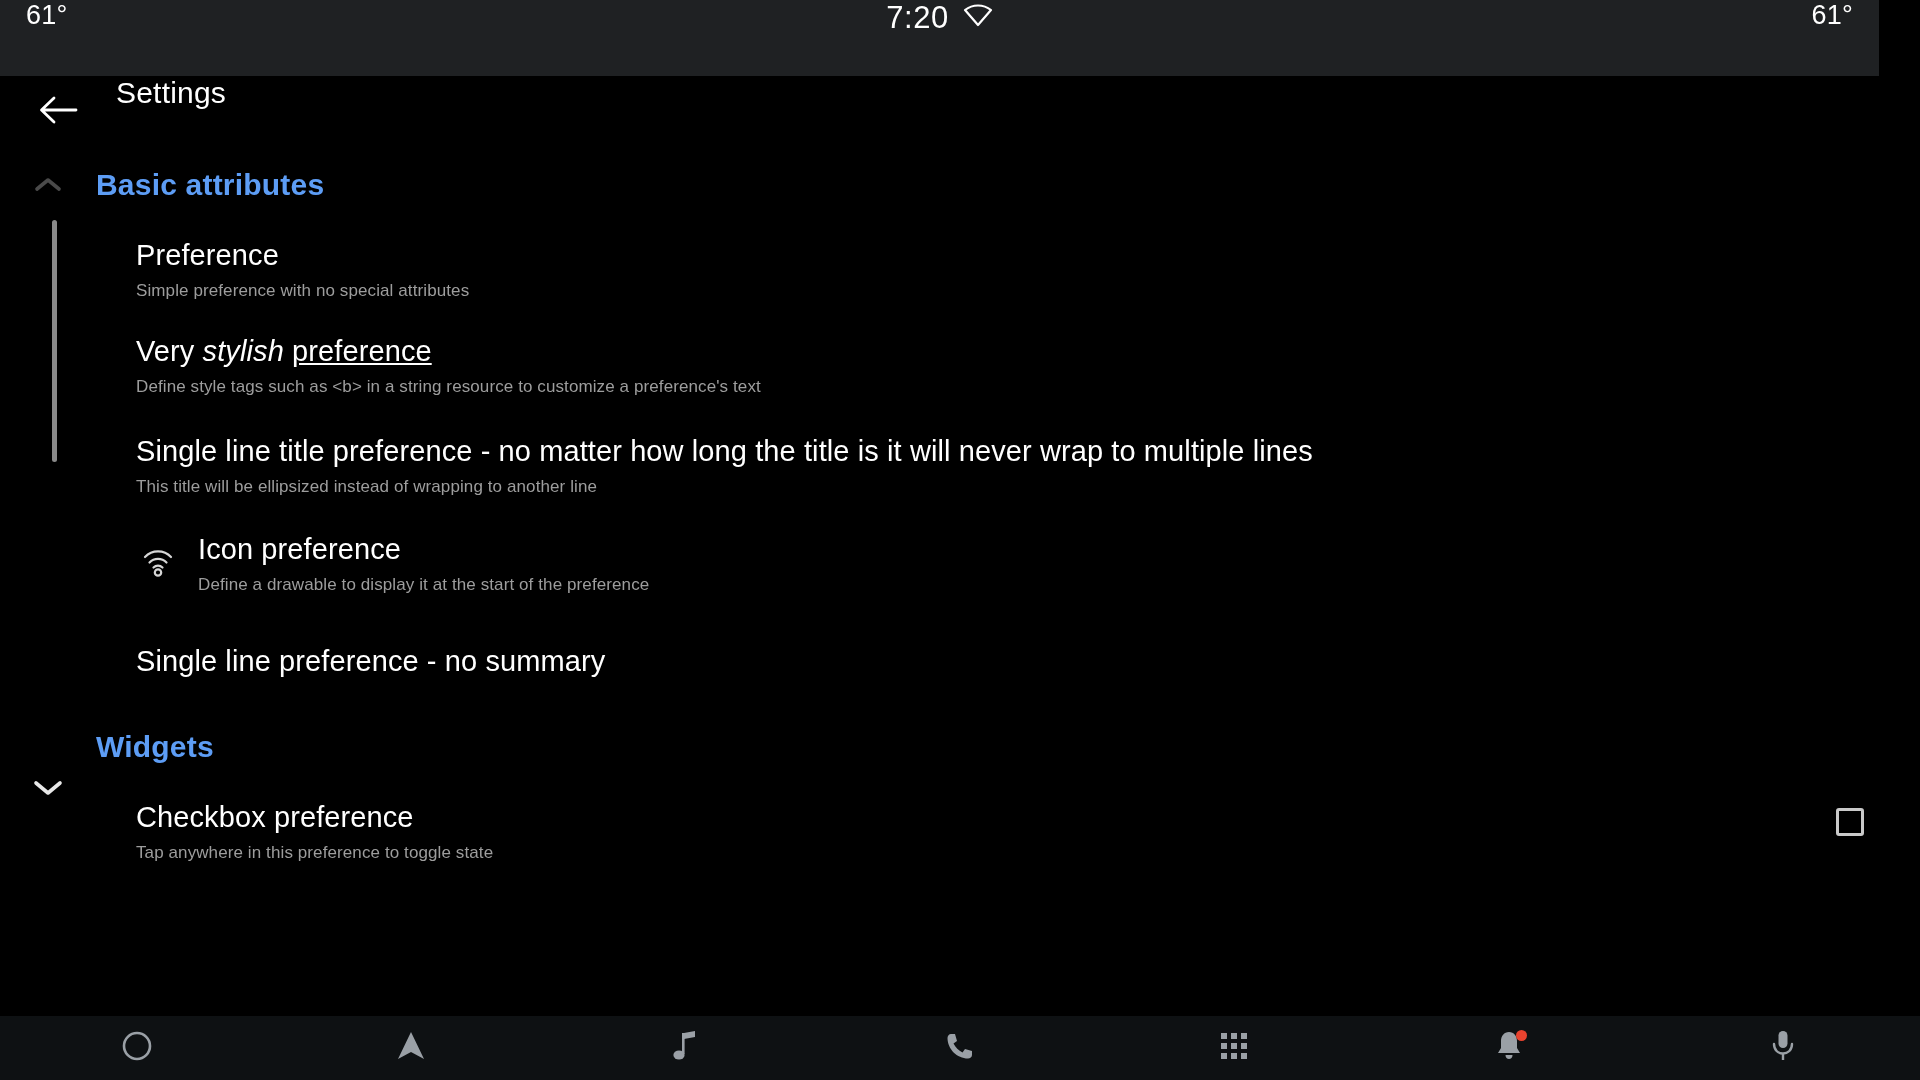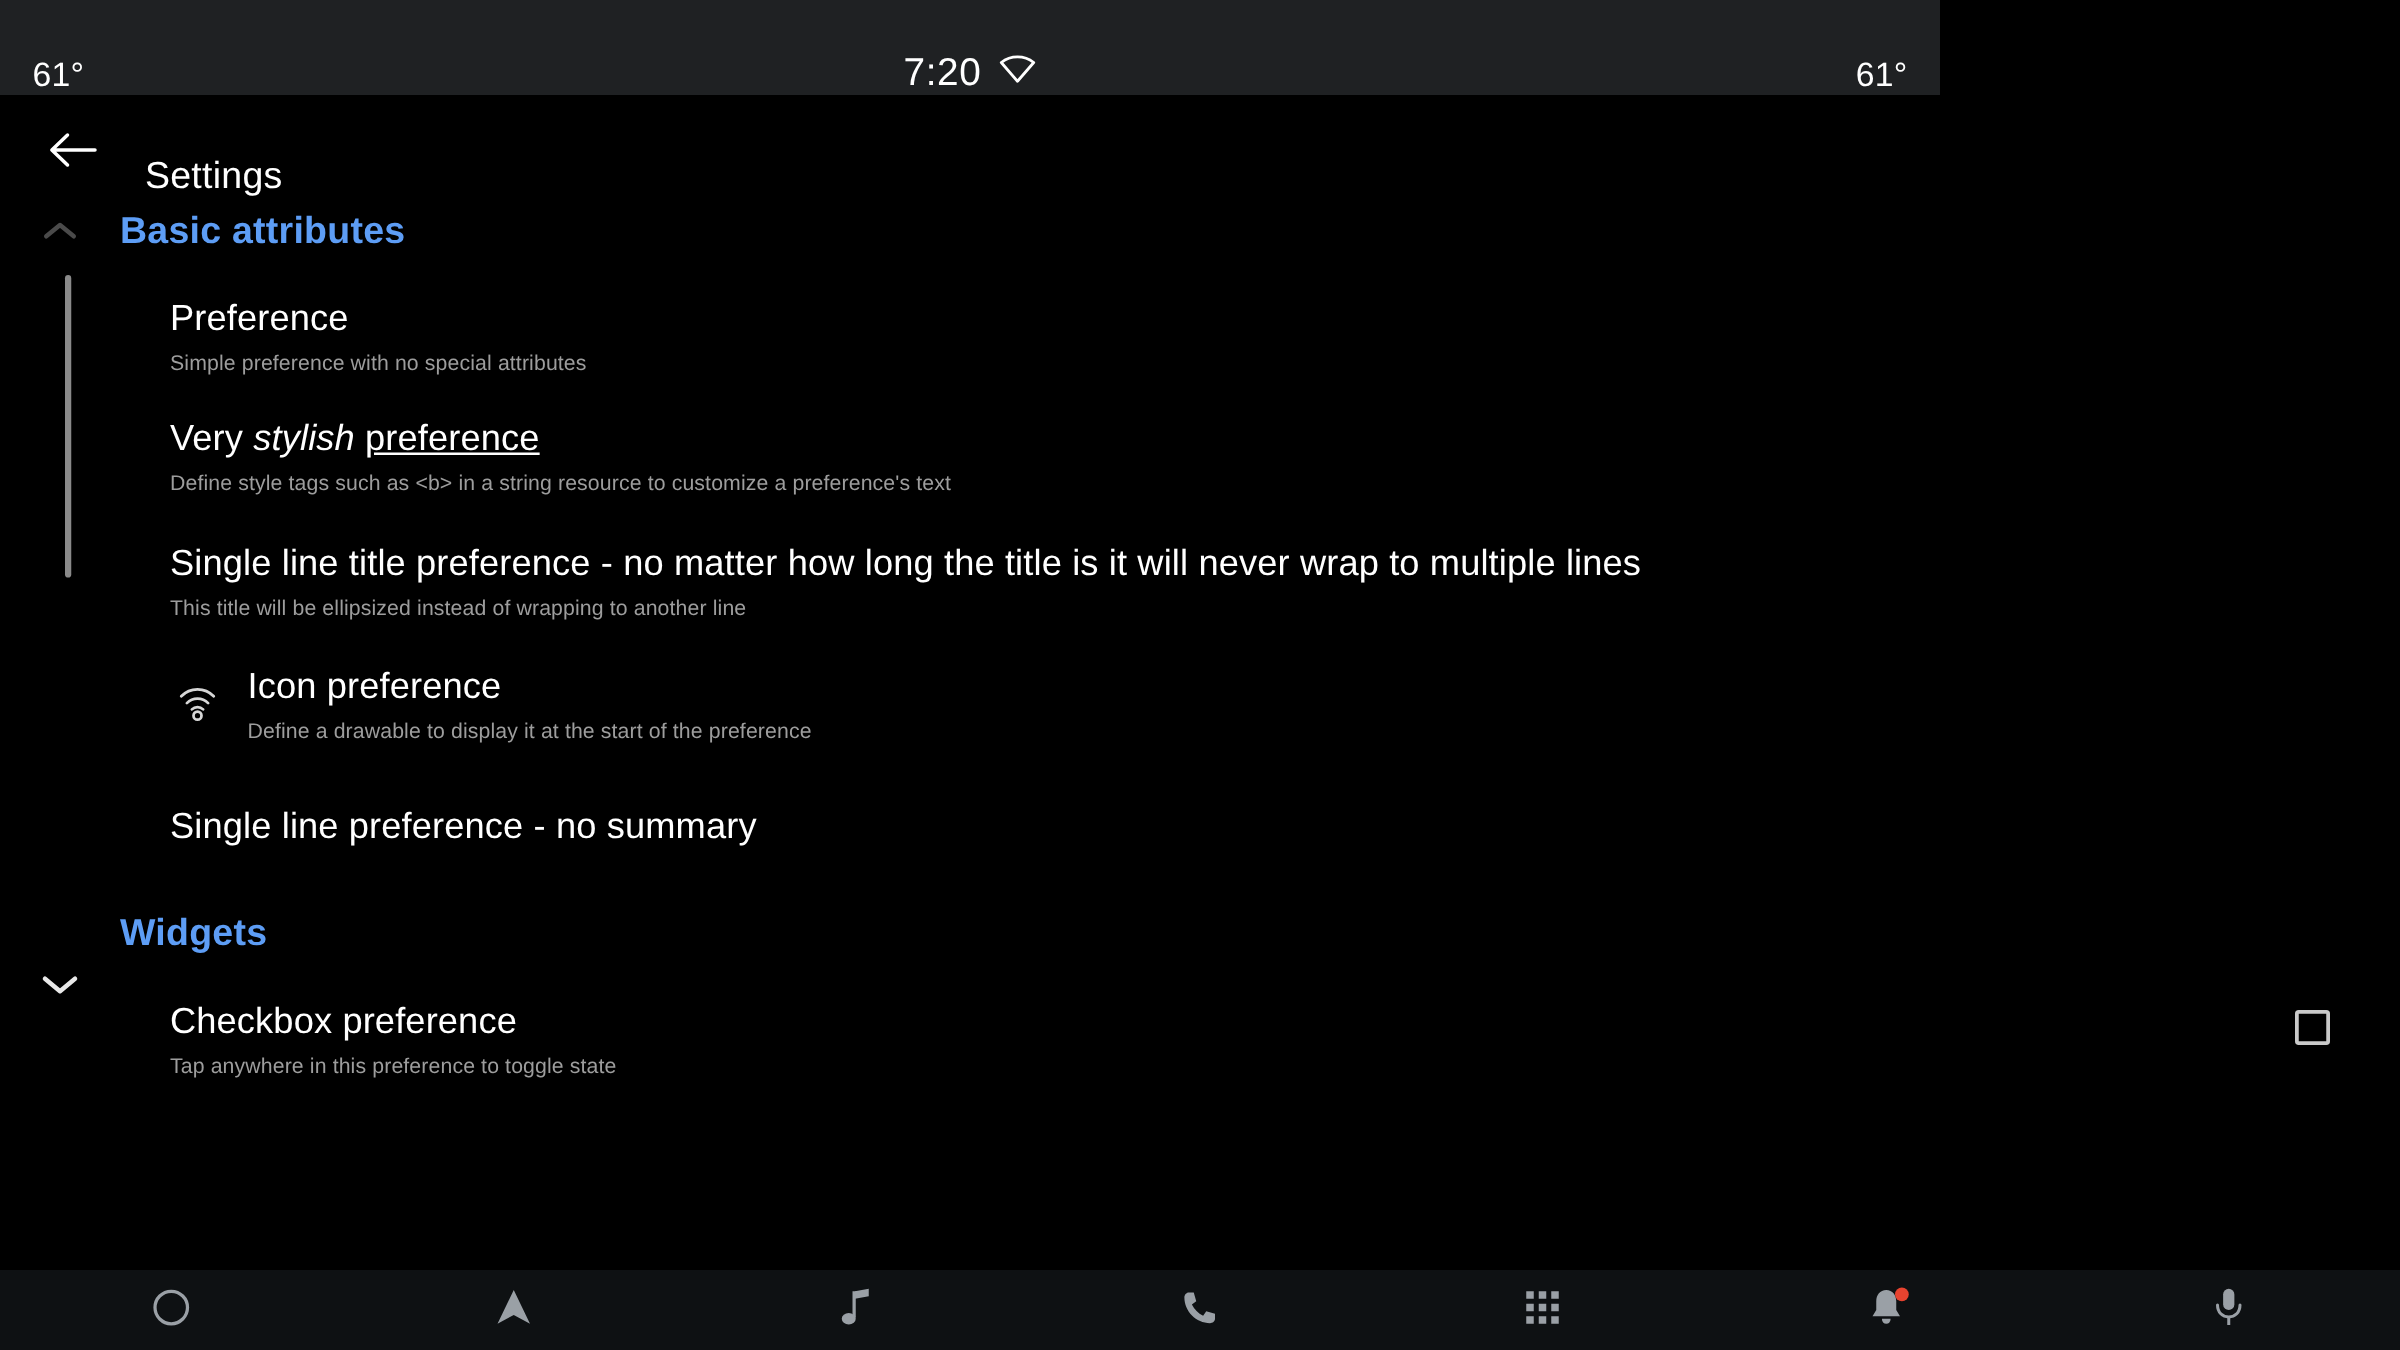--- a/index.html
+++ b/index.html
@@ -6,42 +6,42 @@
   html, body {
     width: 1920px; height: 1080px;
     background: #000;
     font-family: "Liberation Sans", sans-serif;
     overflow: hidden;
   }
 
   
   .status-bar {
     position: absolute; top: 0; left: 0;
-    width: 1552px; height: 76px;
+    width: 1879px; height: 76px;
     background: #1f2123;
-    display: flex; align-items: flex-end;
+    display: flex; align-items: flex-start;
     padding: 0 26px;
   }
   .status-temp {
     color: #ffffff; font-size: 27px; letter-spacing: 0.2px;
     width: 120px;
   }
   .status-temp.right { text-align: right; }
   .status-center {
     flex: 1; display: flex; align-items: center;
     justify-content: center; gap: 14px;
   }
   .status-time { color: #ffffff; font-size: 31px; letter-spacing: 0.5px; }
   .wifi-ico { display: block; }
 
   
   .app-bar {
     position: absolute; top: 76px; left: 0;
     width: 1920px; height: 82px;
-    display: flex; align-items: flex-end;
+    display: flex; align-items: flex-start;
     background: #000;
   }
   .back-btn {
     width: 72px; height: 72px; margin-left: 22px;
     display: flex; align-items: center; justify-content: center;
   }
   .app-title {
     color: #ffffff; font-size: 30px; margin-left: 22px;
     letter-spacing: 0.2px;
   }

